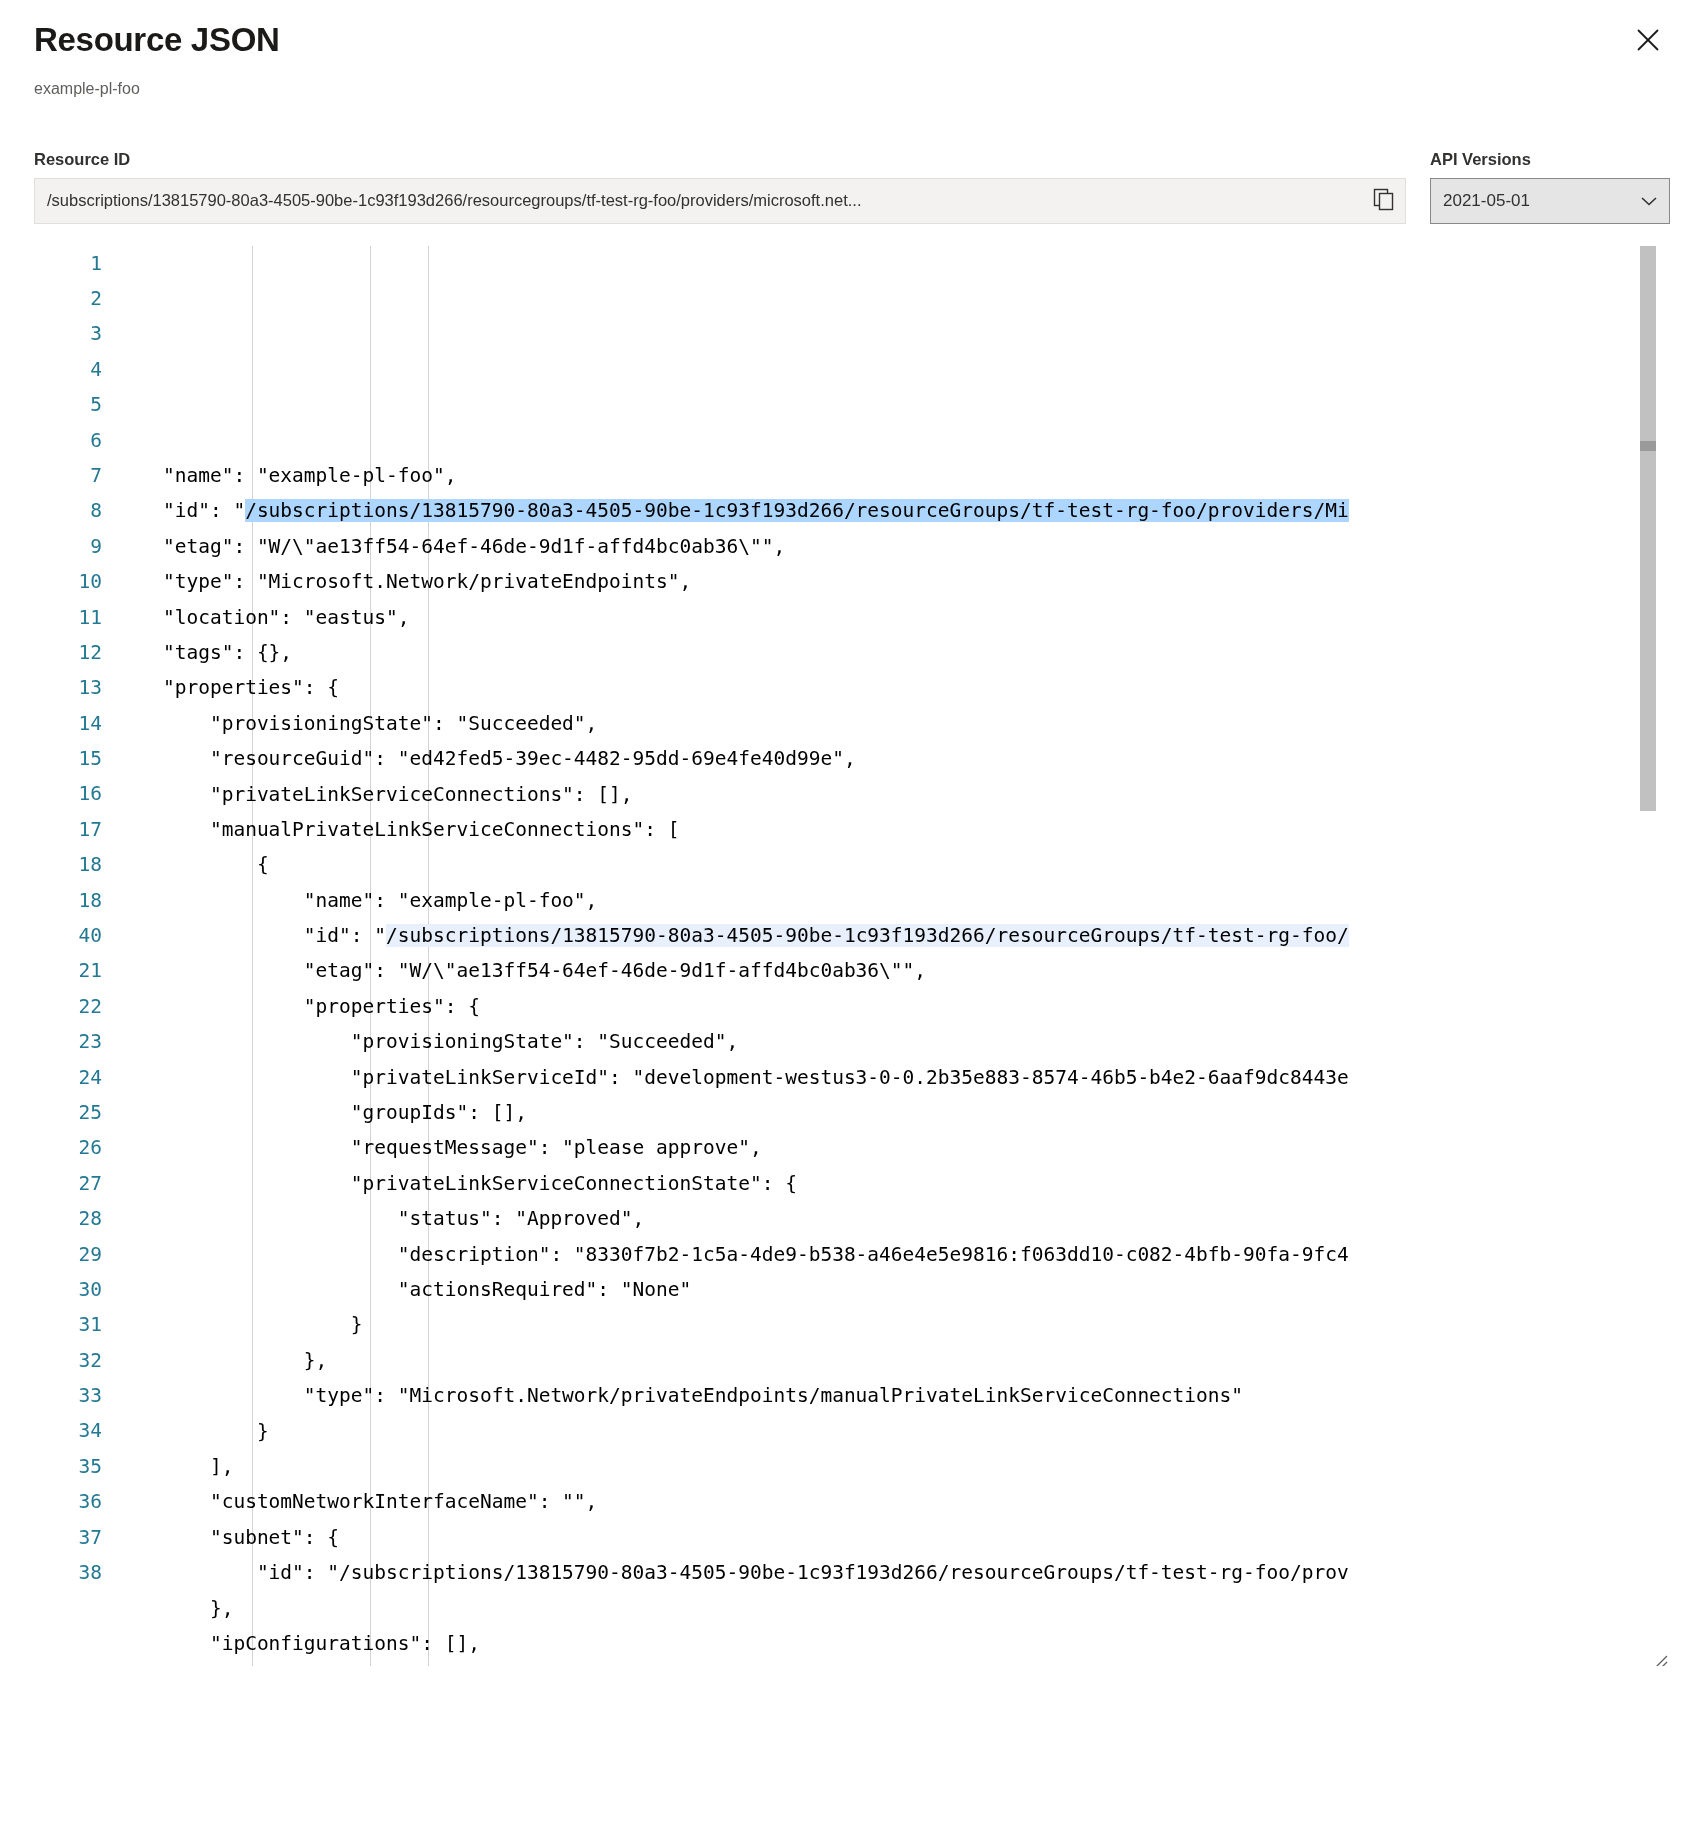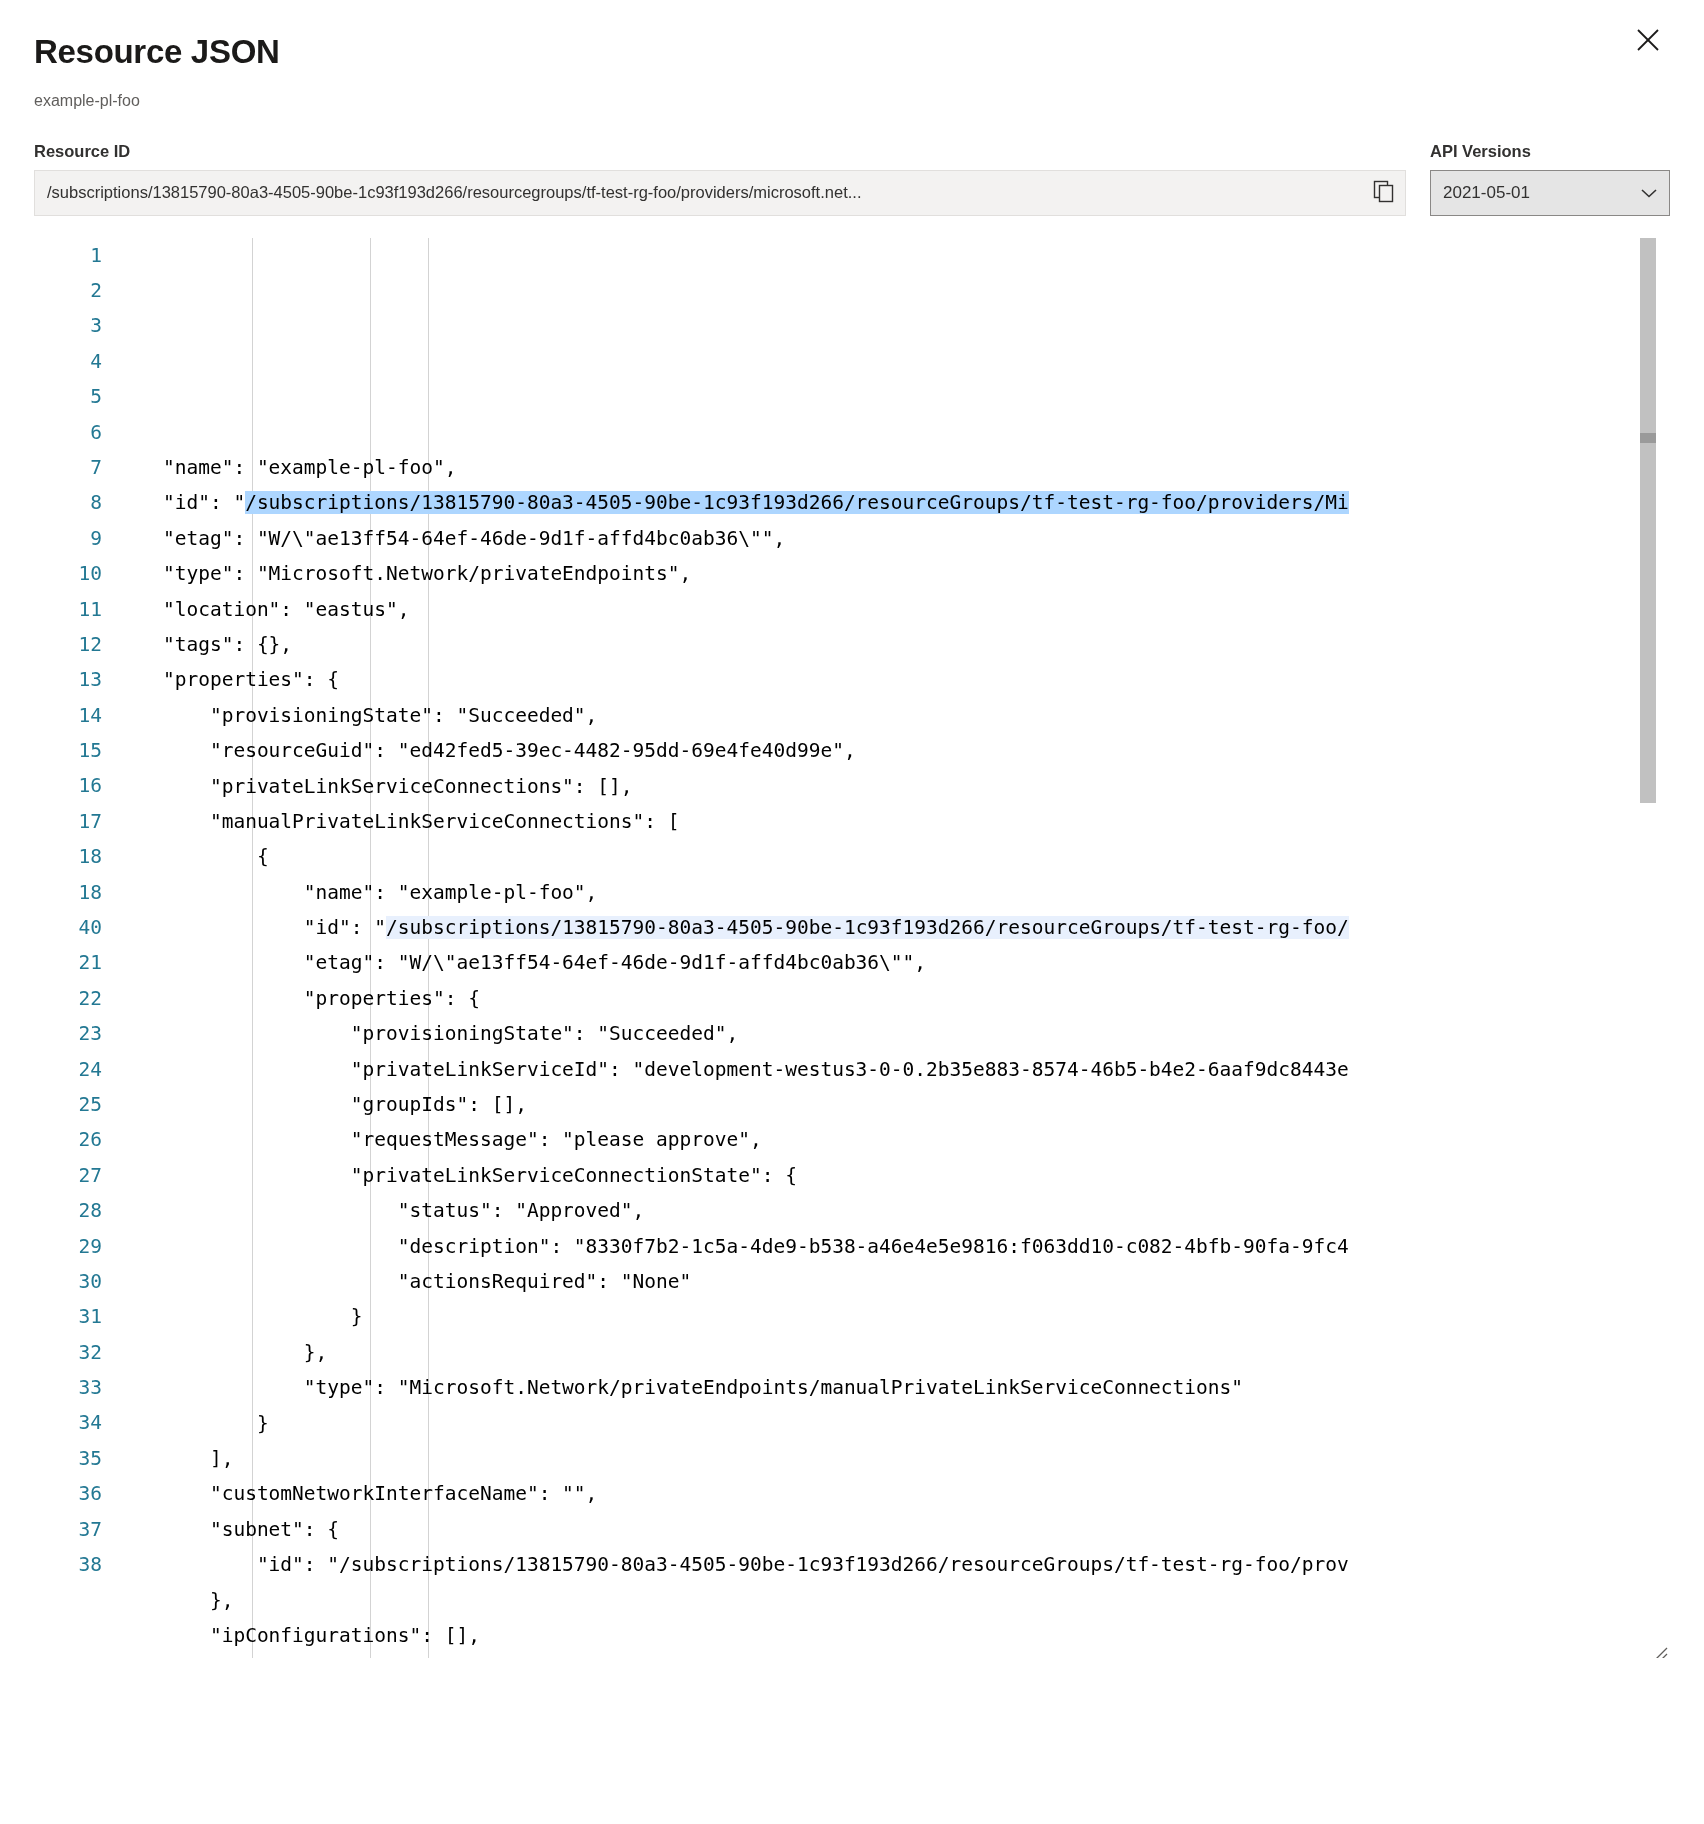--- a/index.html
+++ b/index.html
@@ -14,21 +14,21 @@
   }
   #root {
     position: relative;
     width: 1704px;
     height: 1824px;
     box-sizing: border-box;
     padding: 0 34px;
   }
   .panel-header {
     position: relative;
-    padding-top: 32px;
+    padding-top: 20px;
   }
   .panel-title {
     font-size: 33px;
     font-weight: bold;
     letter-spacing: -0.3px;
     color: #1b1a19;
     line-height: 1.2;
     margin: 0;
   }
   .panel-subtitle {
@@ -48,21 +48,21 @@
     display: flex;
     align-items: center;
     justify-content: center;
     padding: 0;
   }
   .close-button svg { display: block; }
 
   .fields-row {
     display: flex;
     align-items: flex-end;
-    margin-top: 32px;
+    margin-top: 52px;
     gap: 24px;
   }
   .field-resource-id {
     flex: 1 1 auto;
     min-width: 0;
   }
   .field-api {
     flex: 0 0 240px;
     width: 240px;
   }

